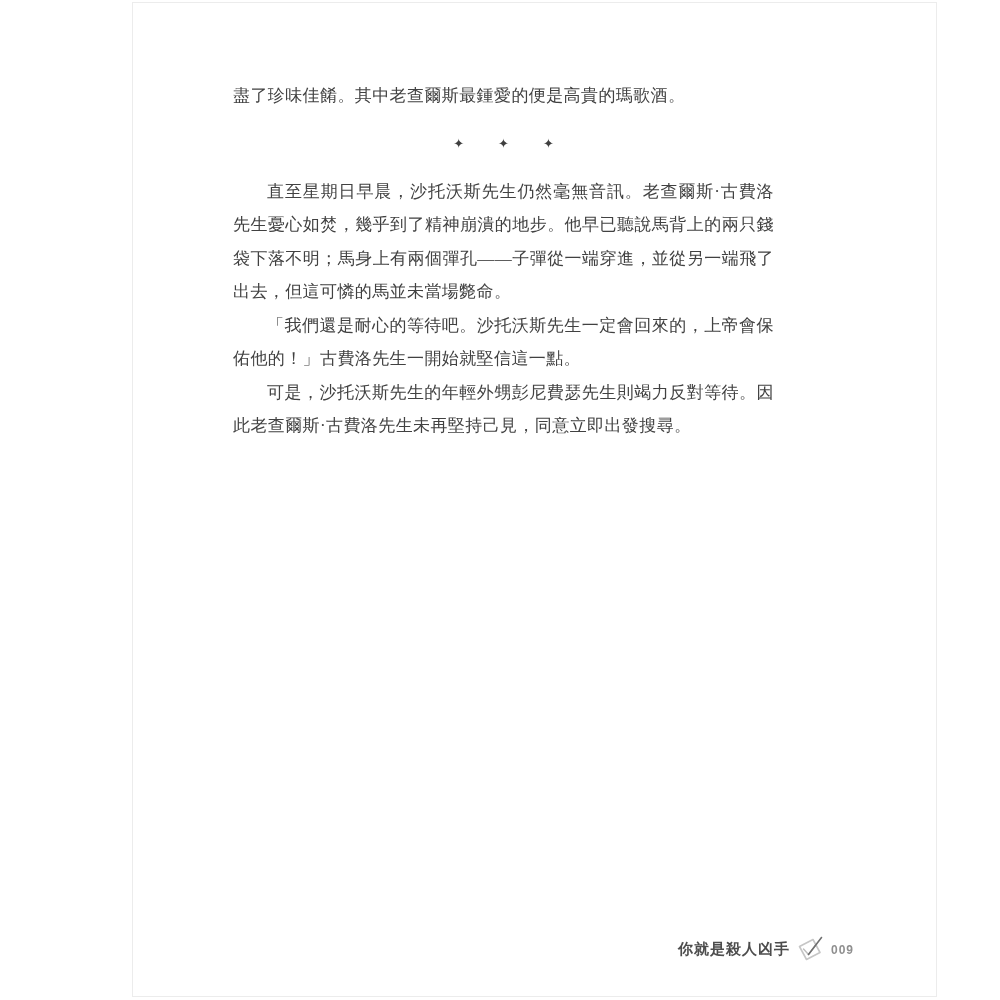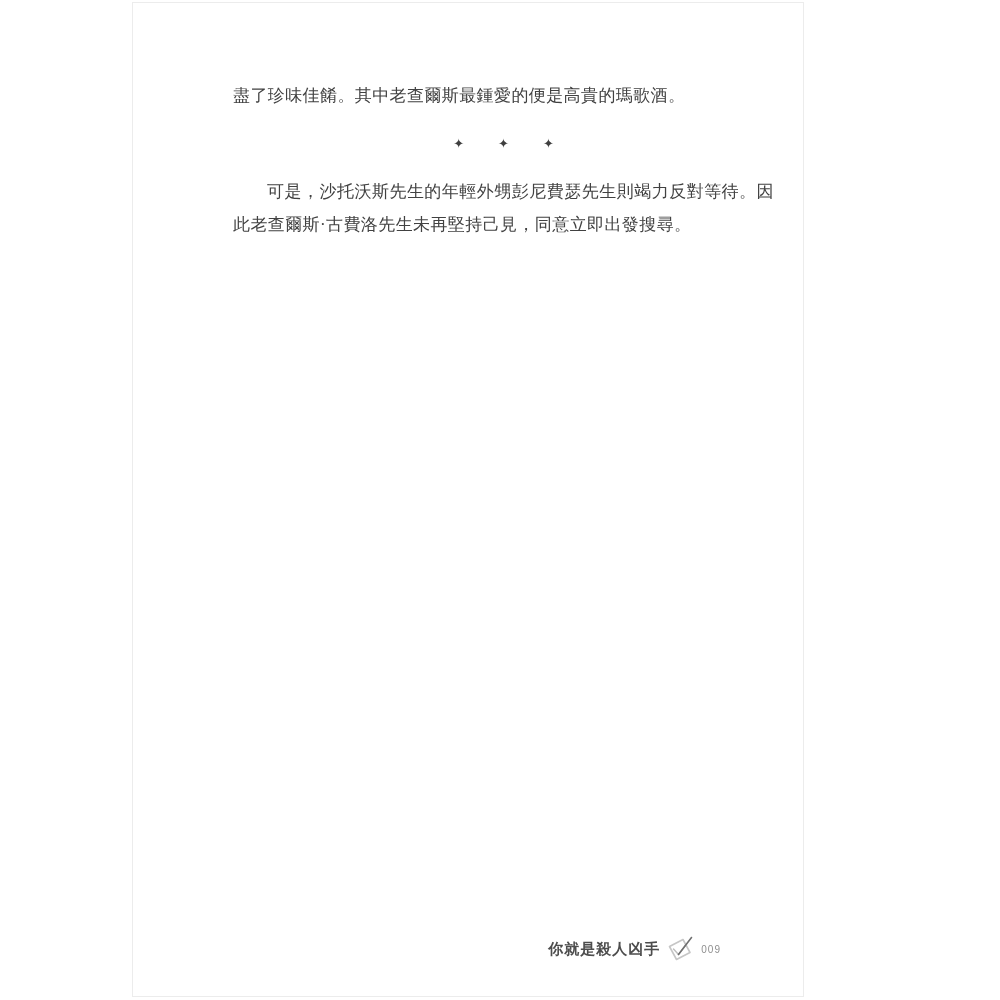--- a/index.html
+++ b/index.html
@@ -7,21 +7,21 @@
     padding: 0;
     width: 1000px;
     height: 1000px;
     background: #ffffff;
     font-family: "Liberation Serif", "DejaVu Serif", serif;
   }
   .book-page {
     position: absolute;
     left: 132px;
     top: 2px;
-    width: 672px;
+    width: 805px;
     height: 995px;
     background: #ffffff;
     border: 1px solid #ececec;
     box-sizing: border-box;
   }
   .text-block {
     position: absolute;
     left: 100px;  
     top: 76px;
     width: 541px;
@@ -61,39 +61,42 @@
   }
   .footer-title {
     font-size: 15px;
     color: #4d4d4d;
     letter-spacing: 1px;
     font-family: "Liberation Serif", "DejaVu Serif", serif;
     font-weight: bold;
   }
   .footer-icon { display: inline-flex; margin: 0 2px; }
   .footer-page {
-    font-size: 10px;
+    font-size: 12px;
     color: #8f8f8f;
     letter-spacing: 1px;
+    font-weight: bold;
   }
 </style>
 </head>
 <body>
 
 <div class="book-page">
 
   <div class="text-block">
     <p class="no-indent">盡了珍味佳餚。其中老查爾斯最鍾愛的便是高貴的瑪歌酒。</p>
 
     <div class="separator">
       <span>✦</span>
       <span>✦</span>
       <span>✦</span>
     </div>
 
+    <p>直至星期日早晨，沙托沃斯先生仍然毫無音訊。老查爾斯·古費洛先生憂心如焚，幾乎到了精神崩潰的地步。他早已聽說馬背上的兩只錢袋下落不明；馬身上有兩個彈孔——子彈從一端穿進，並從另一端飛了出去，但這可憐的馬並未當場斃命。</p>
+    <p>「我們還是耐心的等待吧。沙托沃斯先生一定會回來的，上帝會保佑他的！」古費洛先生一開始就堅信這一點。</p>
     <p>可是，沙托沃斯先生的年輕外甥彭尼費瑟先生則竭力反對等待。因此老查爾斯·古費洛先生未再堅持己見，同意立即出發搜尋。</p>
   </div>
 
   <div class="page-footer">
     <span class="footer-title">你就是殺人凶手</span>
     <span class="footer-icon">
       <svg width="27" height="27" viewBox="0 0 27 27">
         <polygon points="2.5,10.5 16,3.5 23,16.5 9.5,23.5" fill="none" stroke="#c6c6c6" stroke-width="1.6" stroke-linejoin="round"></polygon>
         <polyline points="6.5,13 11.5,18.5 19.5,8" fill="none" stroke="#bdbdbd" stroke-width="1.4" stroke-linecap="round" stroke-linejoin="round"></polyline>
         <line x1="11.5" y1="18.5" x2="24.5" y2="1.5" stroke="#6f6f6f" stroke-width="1.6" stroke-linecap="round"></line>

